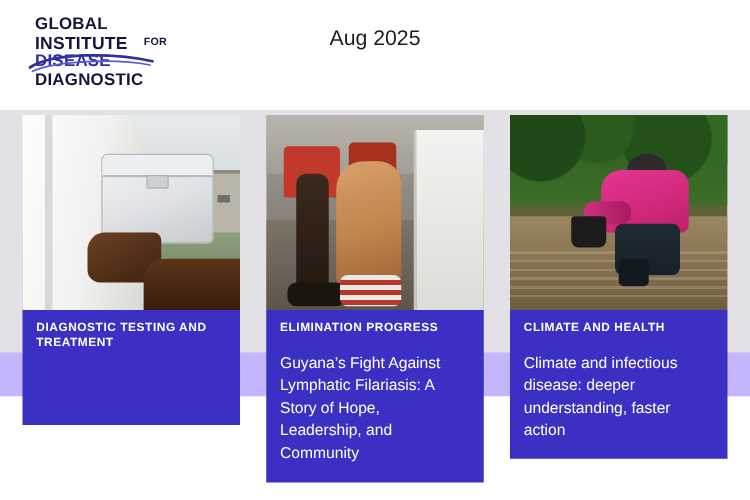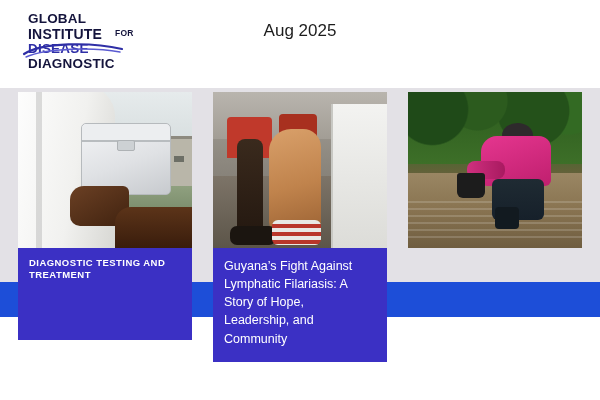--- a/index.html
+++ b/index.html
@@ -6,21 +6,21 @@
   html, body {
     margin: 0; padding: 0;
     width: 600px; height: 400px;
     background: #ffffff;
     font-family: "Liberation Sans", sans-serif;
     overflow: hidden;
   }
   #page {
     position: relative;
     width: 600px; height: 317px;
-    background: #1d4ed8;
+    background: #c4b5fd;
   }
 
   
   .header {
     position: absolute;
     left: 0; top: 0;
     width: 600px; height: 88px;
     background: #ffffff;
   }
   .logo {
@@ -326,33 +326,38 @@
         <div class="p2-chair-b"></div>
         <div class="p2-ground"></div>
         <div class="p2-white-chair"></div>
         <div class="p2-leg-left"></div>
         <div class="p2-leg-swollen"></div>
         <div class="p2-shoe"></div>
         <div class="p2-sock"></div>
       </div>
     </div>
     <div class="card-body">
+      <div class="card-eyebrow">ELIMINATION PROGRESS</div>
       <div class="card-headline">Guyana’s Fight Against Lymphatic Filariasis: A Story of Hope, Leadership, and Community</div>
     </div>
   </div>
 
   <div class="card card-3">
     <div class="card-photo">
       <div class="ph p3-bg">
         <div class="p3-canopy"></div>
         <div class="p3-water"></div>
         <div class="p3-ripple"></div>
         <div class="p3-head"></div>
         <div class="p3-person-top"></div>
         <div class="p3-arm"></div>
         <div class="p3-legs"></div>
         <div class="p3-bucket"></div>
         <div class="p3-boot"></div>
       </div>
     </div>
+    <div class="card-body">
+      <div class="card-eyebrow">CLIMATE AND HEALTH</div>
+      <div class="card-headline">Climate and infectious disease: deeper understanding, faster action</div>
+    </div>
   </div>
 
 </div>
 
 </body></html>

